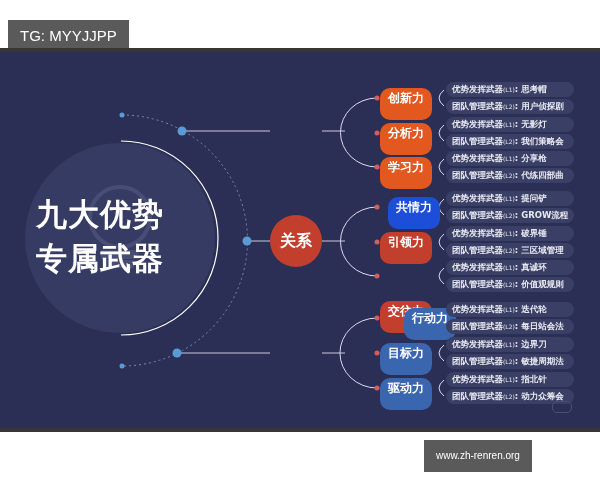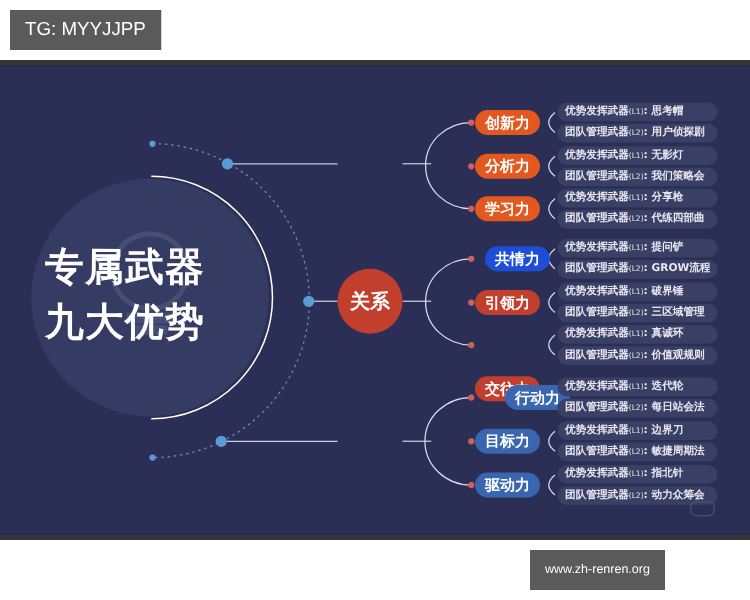--- a/index.html
+++ b/index.html
@@ -1,24 +1,24 @@
 <!DOCTYPE html>
 <html><head>
 <meta charset="utf-8">
 <style>
   html,body{margin:0;padding:0;}
   body{width:600px;height:480px;background:#ffffff;position:relative;overflow:hidden;font-family:"DejaVu Sans",sans-serif;}
   .tag{position:absolute;background:#5a5a5a;color:#fff;font-family:"Liberation Sans",sans-serif;font-size:15px;padding:0 12px;height:32px;line-height:32px;}
-  #tag-top{left:8px;top:8px;}
+  #tag-top{left:8px;top:20px;}
   #tag-bottom{left:424px;top:440px;font-size:10px;height:32px;line-height:32px;padding:0 12px;}
   .frame{position:absolute;left:0;top:48px;width:600px;height:384px;background:#2b2f55;border-top:4px solid #363636;border-bottom:4px solid #363636;box-sizing:border-box;overflow:hidden;}
   svg.lines{position:absolute;left:0;top:0;}
   .hub-title{position:absolute;left:36px;top:140px;width:180px;color:#fff;font-size:31px;font-weight:bold;line-height:44px;letter-spacing:1px;}
   .main-node{position:absolute;width:52px;height:52px;border-radius:50%;color:#fff;font-size:16px;font-weight:bold;display:flex;align-items:center;justify-content:center;}
-  .pill{position:absolute;height:20px;line-height:20px;border-radius:10px;color:#fff;font-size:12px;font-weight:bold;padding:0 8px;white-space:nowrap;}
+  .pill{position:absolute;height:32px;line-height:20px;border-radius:10px;color:#fff;font-size:12px;font-weight:bold;padding:0 8px;white-space:nowrap;}
   .item{position:absolute;height:15px;line-height:15px;border-radius:8px;background:#3a3f66;color:#e8e8f0;font-size:8.5px;font-weight:bold;padding:0 6px;white-space:nowrap;width:116px;}
   .item .lv{font-size:6px;font-weight:normal;}
   .badge{position:absolute;left:552px;top:395px;width:18px;height:10px;border:1px solid #4a4f76;border-radius:5px;}
 </style>
 </head>
 <body>
 
 <div id="tag-top" class="tag">TG: MYYJJPP</div>
 
 <div class="frame">
@@ -69,22 +69,22 @@
       <path d="M444,147 Q434,155 444,163"></path>
       <path d="M444,182 Q434,190 444,198"></path>
       <path d="M444,216 Q434,224 444,232"></path>
       <path d="M444,258 Q434,266 444,274"></path>
       <path d="M444,293 Q434,301 444,309"></path>
       <path d="M444,328 Q434,336 444,344"></path>
     </g>
   </svg>
 
   <div class="hub-title">
+    <div>九大优势</div>
     <div>专属武器</div>
-    <div>九大优势</div>
   </div>
 
   <div class="main-node" style="left:270px;top:163px;background:#c23f2e;">关系</div>
 
   <div class="pill" style="left:380px;top:36px;background:#e2581f;">创新力</div>
   <div class="pill" style="left:380px;top:71px;background:#e2581f;">分析力</div>
   <div class="pill" style="left:380px;top:105px;background:#e2581f;">学习力</div>
 
   <div class="pill" style="left:388px;top:145px;background:#1d4ed8;">共情力</div>
   <div class="pill" style="left:380px;top:180px;background:#c23f2e;">引领力</div>

